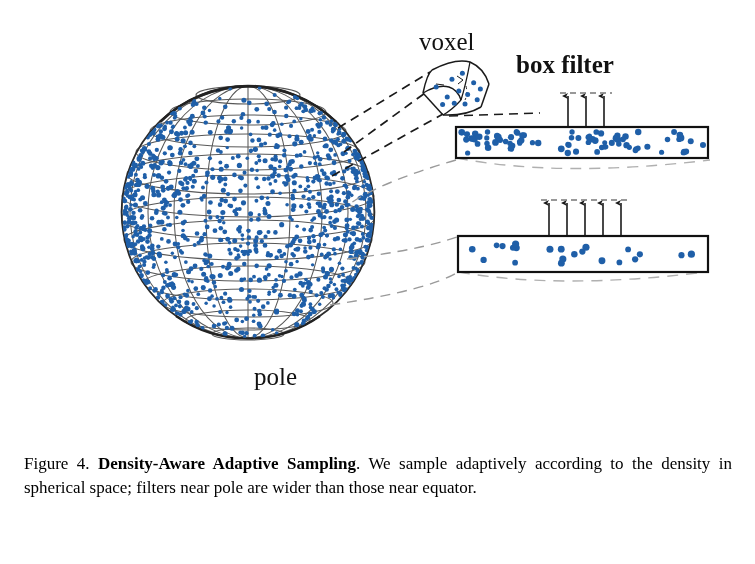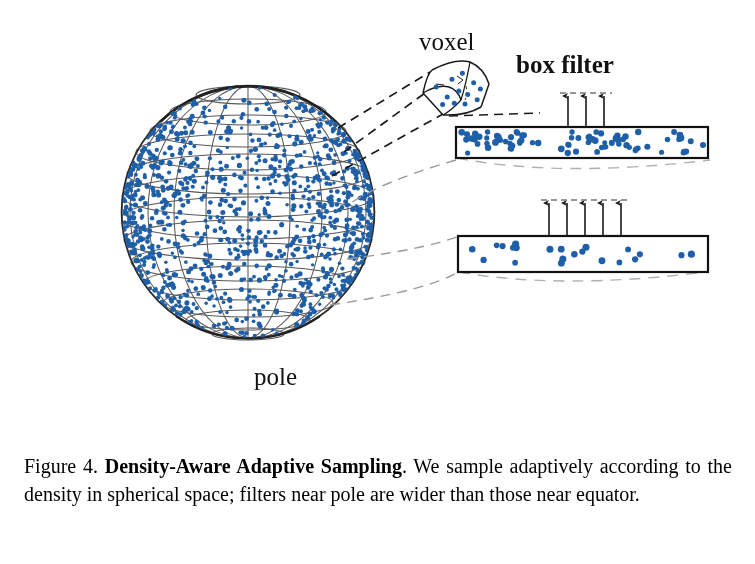--- a/index.html
+++ b/index.html
@@ -40,21 +40,21 @@
   #label-boxfilter { left: 516px; top: 52px; font-weight: bold; }
   #label-equator { left: 27px;  top: 216px; }
   #label-pole    { left: 248px; top: 364px; margin-left: 6px; }
 
   #caption-block {
     position: absolute;
     left: 24px;
     top: 452px;
     width: 708px;
     font-family: "Liberation Serif", serif;
-    font-size: 20px;
+    font-size: 17px;
     line-height: 1.42;
     color: #000000;
     text-align: justify;
     text-justify: inter-word;
   }
   #caption-block .cap-bold { font-weight: bold; }
 </style>
 </head>
 <body>
 

